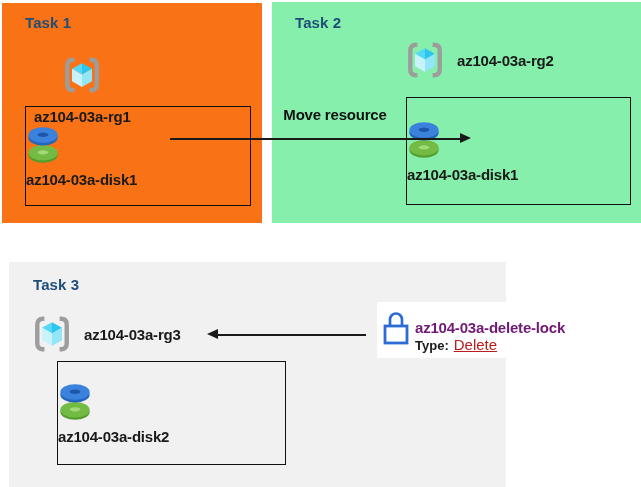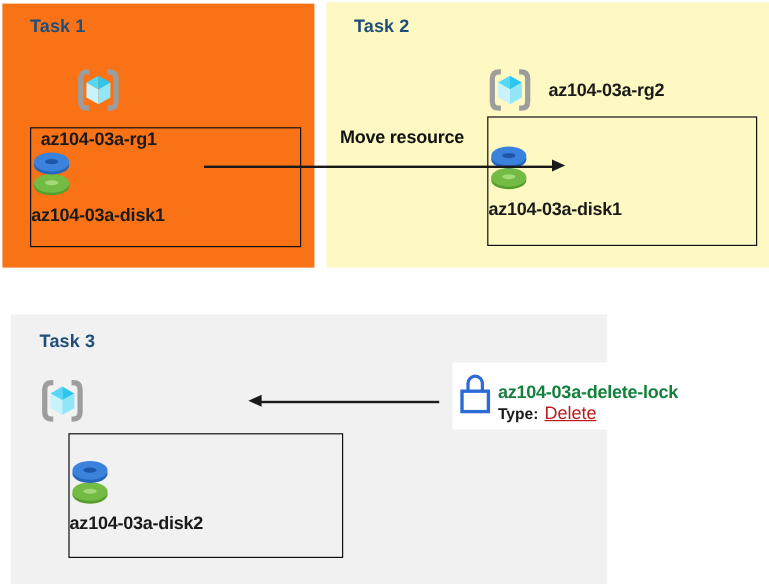--- a/index.html
+++ b/index.html
@@ -9,37 +9,37 @@
     -webkit-font-smoothing:antialiased;
   }
   #stage{
     position:relative;
     width:641px;height:487px;
     background:#ffffff;
     overflow:hidden;
   }
   .panel{position:absolute;}
   .panel.task1{left:2px;top:3px;width:260px;height:220px;background:#f97316;}
-  .panel.task2{left:272px;top:2px;width:369px;height:221px;background:#fef9c3;}
+  .panel.task2{left:272px;top:2px;width:369px;height:221px;background:#86efac;}
   .panel.task3{left:9px;top:262px;width:497px;height:225px;background:#f1f1f1;}
 
   .task-title{
     position:absolute;
     font-size:15px;font-weight:700;color:#1f4e79;
     letter-spacing:0.1px;
   }
   .task1 .task-title{left:23px;top:11px;}
   .task2 .task-title{left:23px;top:12px;}
   .task3 .task-title{left:24px;top:14px;}
 
   .rg-row{
     position:absolute;display:flex;align-items:center;gap:13px;
   }
   .task1 .rg-row{left:32px;top:52px;flex-direction:column;}
-  .task2 .rg-row{left:134px;top:53px;}
+  .task2 .rg-row{left:134px;top:38px;}
   .task3 .rg-row{left:24px;top:52px;}
   .rg-icon{width:38px;height:40px;display:block;}
   .rg-label,.disk-label{
     font-size:15px;font-weight:700;color:#1a1a1a;letter-spacing:-0.2px;
   }
 
   .resource-box{
     position:absolute;
     border:1.6px solid #111111;
     display:flex;flex-direction:column;align-items:flex-start;justify-content:center;
@@ -69,21 +69,21 @@
   }
   #lock-line{left:217px;top:334px;width:149px;}
   #lock-head{left:207px;top:329px;}
 
   #lock-box{
     position:absolute;left:377px;top:302px;width:208px;height:56px;
     background:#ffffff;
   }
   #lock-box .lock-svg{position:absolute;left:5px;top:8px;width:28px;height:38px;}
   #lock-text{position:absolute;left:38px;top:17px;line-height:17px;white-space:nowrap;}
-  .lock-name{font-size:15px;font-weight:700;color:#15803d;letter-spacing:-0.2px;display:block;}
+  .lock-name{font-size:15px;font-weight:700;color:#701a75;letter-spacing:-0.2px;display:block;}
   .lock-type-label{font-size:13px;font-weight:700;color:#1a1a1a;}
   .lock-type-value{font-size:15px;font-weight:400;color:#b91c1c;margin-left:5px;text-decoration:underline;}
 </style>
 </head>
 <body>
 
 <svg width="0" height="0" style="position:absolute" aria-hidden="true">
   <defs>
     <symbol id="sym-rg" viewBox="0 0 40 40">
       <path d="M12 4 H10.5 Q4.5 4 4.5 10 V30 Q4.5 36 10.5 36 H12" fill="none" stroke="#9d9d9d" stroke-width="4.6"></path>
@@ -141,20 +141,21 @@
       <div class="disk-label">az104-03a-disk1</div>
     </div>
   </div>
 
   <div class="panel task3">
     <div class="task-title">Task 3</div>
     <div class="rg-row">
       <svg class="rg-icon">
           <use href="#sym-rg"></use>
         </svg>
+      <span class="rg-label">az104-03a-rg3</span>
     </div>
     <div class="resource-box">
       <svg class="disk-icon">
           <use href="#sym-disk"></use>
         </svg>
       <div class="disk-label">az104-03a-disk2</div>
     </div>
   </div>
 
   <div id="move-line" class="arrow-line"></div>

